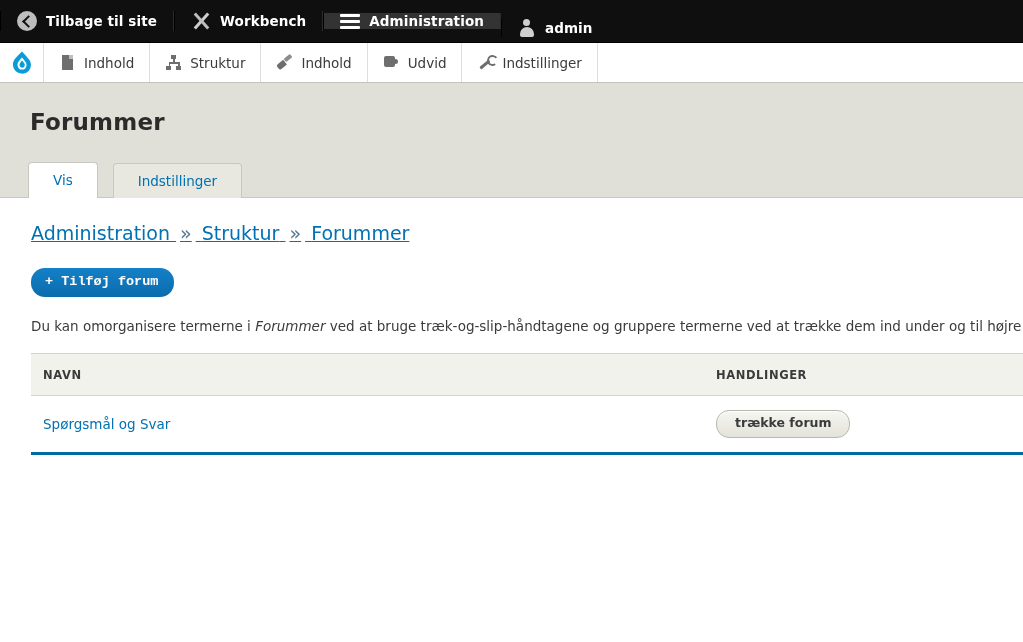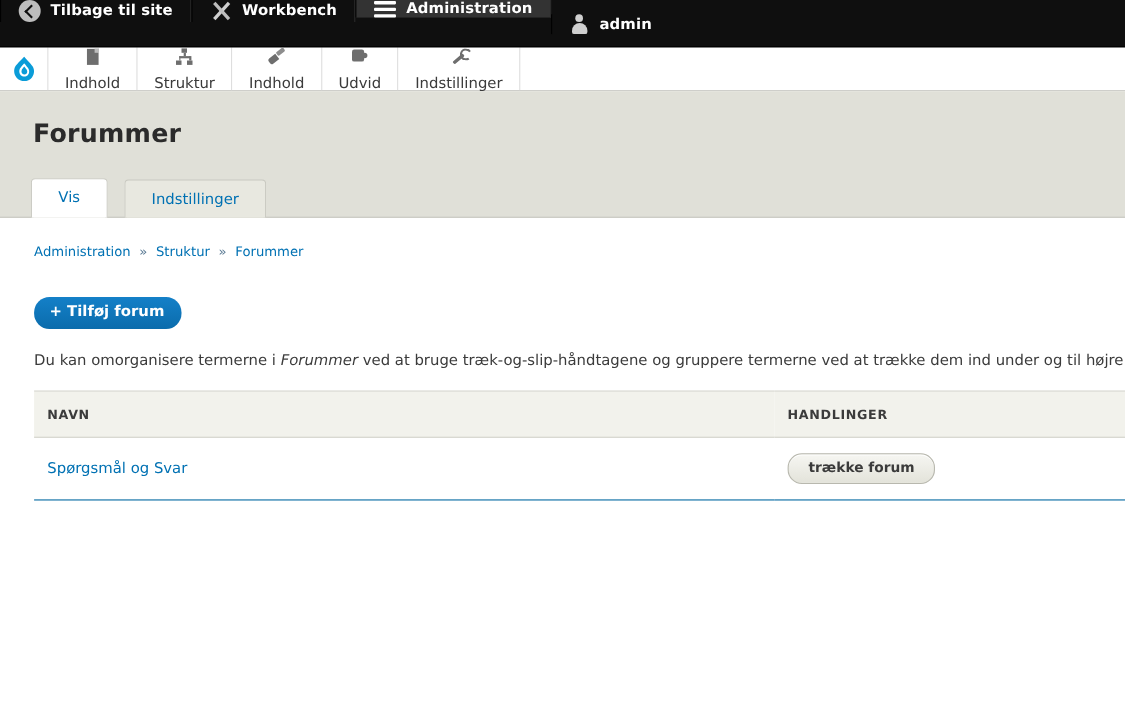--- a/index.html
+++ b/index.html
@@ -10,21 +10,21 @@
     background: #ffffff;
     font-family: "DejaVu Sans", "Liberation Sans", sans-serif;
   }
 
   
   .toolbar-top {
     position: relative;
     height: 43px;
     background: #0f0f0f;
     display: flex;
-    align-items: flex-start;
+    align-items: center;
     border-bottom: 1px solid #000;
   }
   .tb-item {
     display: flex;
     align-items: center;
     gap: 9px;
     padding: 0 16px;
     color: #ffffff;
     font-size: 13.5px;
     font-weight: bold;
@@ -101,21 +101,20 @@
     cursor: pointer;
   }
   .menu-item {
     display: flex; align-items: center; gap: 8px;
     padding: 0 15px;
     font-size: 13.5px;
     color: #3b3b3b;
     border-right: 1px solid #dedede;
     cursor: pointer;
     white-space: nowrap;
-    flex-direction: column;
   }
   .menu-rest { flex: 1; }
 
   
   .mi { width: 17px; height: 17px; position: relative; flex: none; }
   .mi-doc::before {
     content:""; position:absolute; left:3px; top:1px;
     width:11px; height:15px; background:#6e6e6e;
     clip-path: polygon(0 0, 68% 0, 100% 26%, 100% 100%, 0 100%);
   }
@@ -227,29 +226,30 @@
   
   .content-wrap {
     background: #ffffff;
     min-height: 484px;
     padding: 0;
     border-left: 1px solid #ffffff;
   }
   .content-inner { padding: 24px 0 0 30px; }
 
   .breadcrumb {
-    font-size: 12px;
+    font-size: 19px;
     color: #0071b3;
-    margin: 0 0 34px 0;
+    margin: 0 0 24px 0;
     white-space: nowrap;
+    text-decoration: underline;
   }
   .breadcrumb a { color: #0071b3; text-decoration: none; cursor: pointer; }
   .breadcrumb .sep { color: #5a7a94; margin: 0 4px; }
 
-  .actions { display: flex; gap: 28px; margin-bottom: 20px; }
+  .actions { display: flex; gap: 28px; margin-bottom: 20px; font-family: Liberation Mono, monospace; }
   .btn-action {
     background: #0e76bc;
     background: linear-gradient(to bottom, #1480c8 0%, #0b6cac 100%);
     color: #ffffff;
     font-size: 13.5px;
     font-weight: bold;
     border: none;
     border-radius: 14px;
     padding: 7px 16px 8px 14px;
     cursor: pointer;
@@ -275,21 +275,21 @@
     border-top: 1px solid #d3d3cb;
     border-bottom: 1px solid #d3d3cb;
     font-size: 11.5px;
     font-weight: bold;
     letter-spacing: .6px;
     color: #3b3b3b;
     text-align: left;
     padding: 14px 12px 13px 12px;
   }
   .tbl tbody td {
-    border-bottom: 1px solid #0369a1;
+    border-bottom: 3px solid #0369a1;
     padding: 14px 12px;
     font-size: 13.5px;
     vertical-align: middle;
   }
   .td-name a { color: #0071b3; text-decoration: none; cursor: pointer; }
   .col-actions { width: 320px; }
 
   .btn-edit {
     display: inline-block;
     background: linear-gradient(to bottom, #f6f6f2 0%, #e3e3da 100%);

